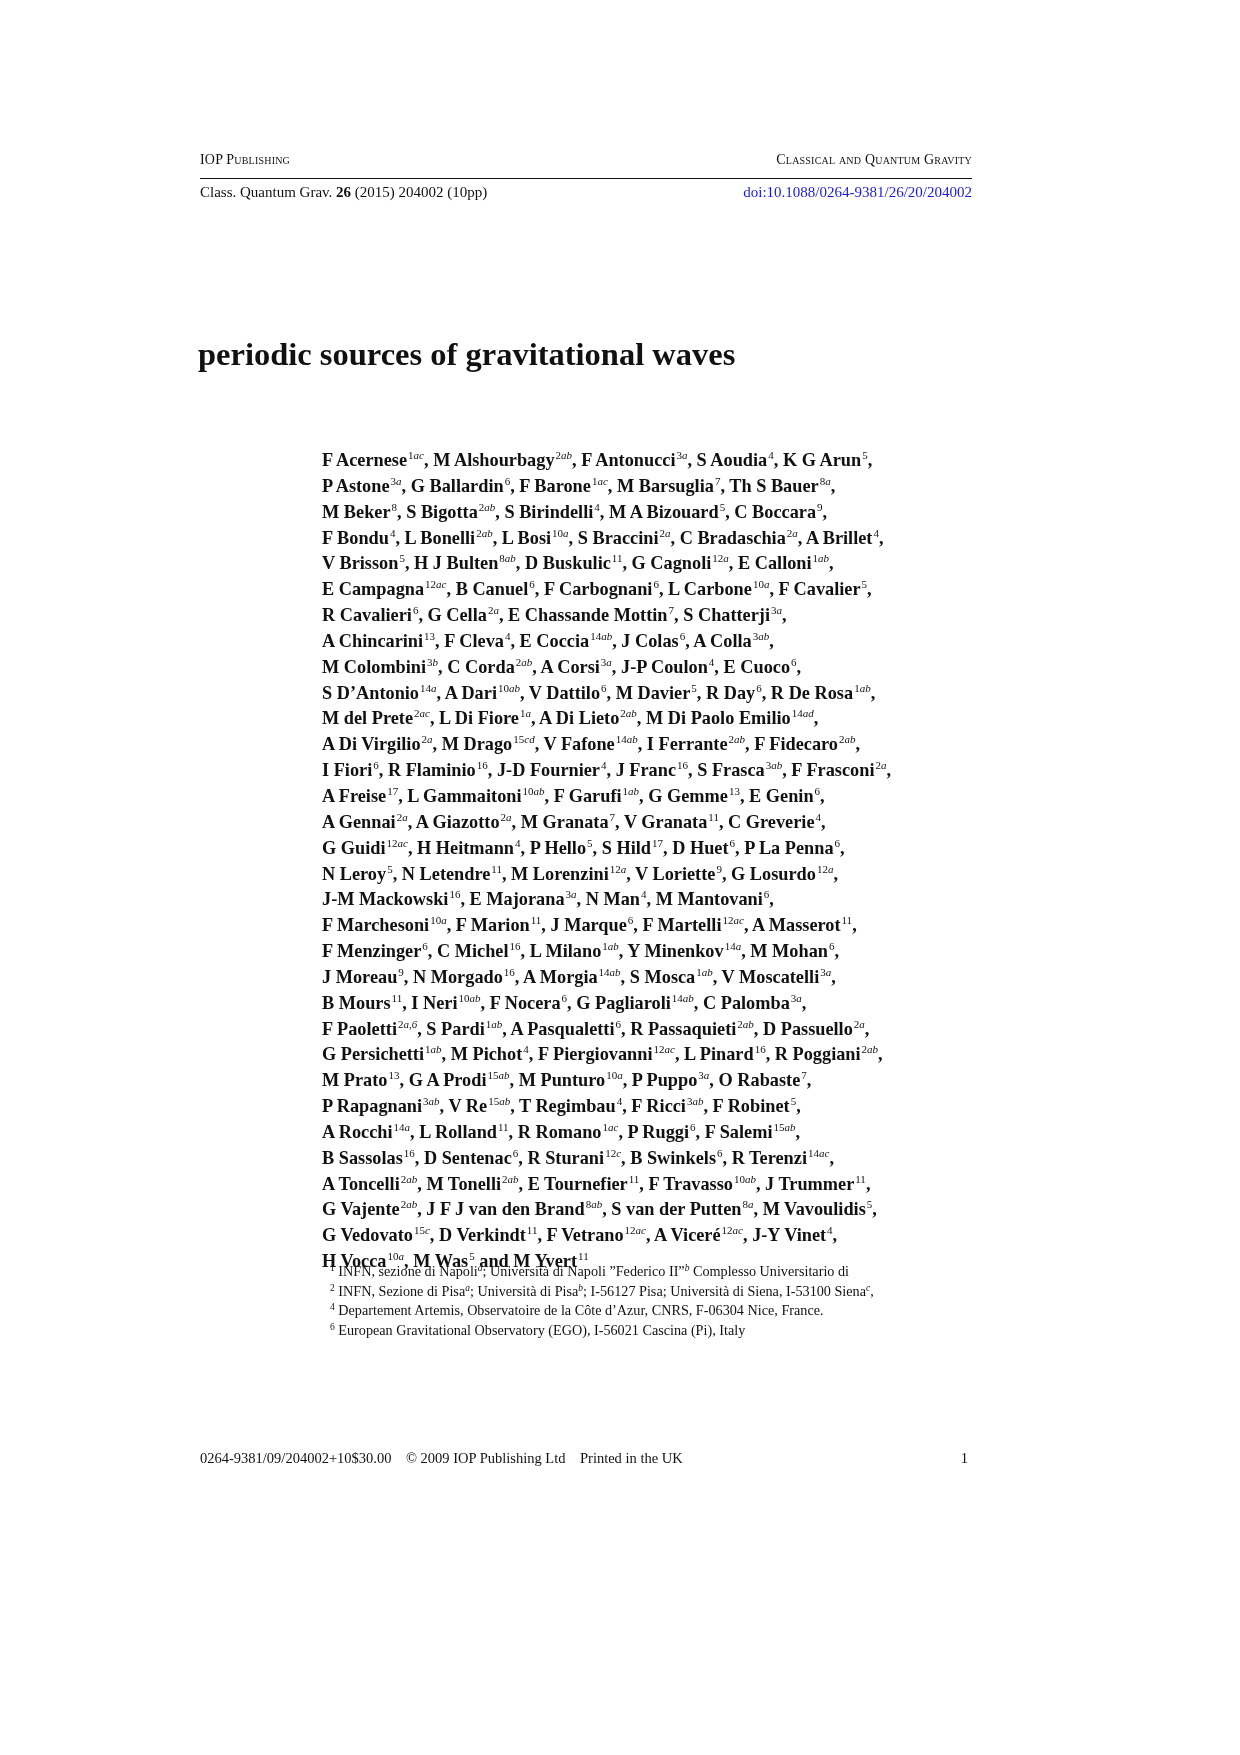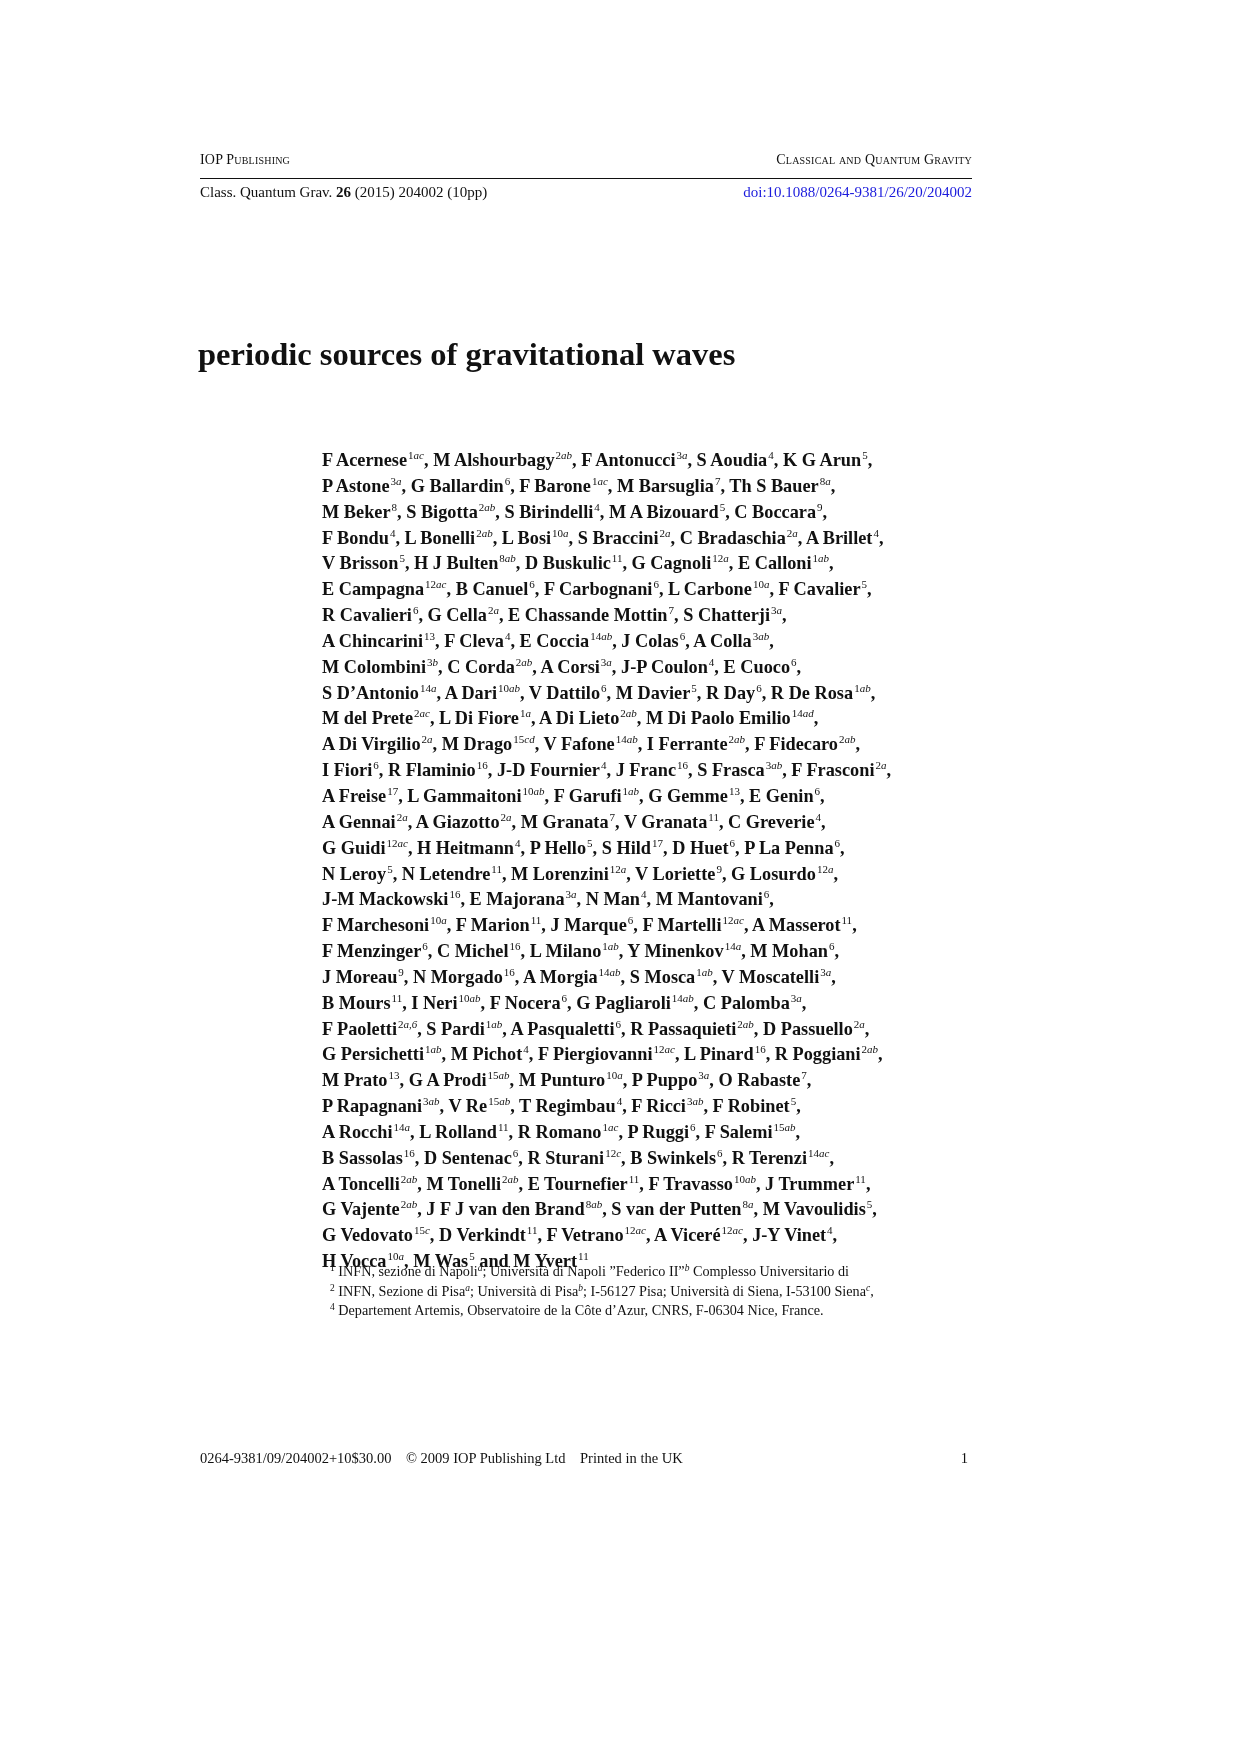--- a/index.html
+++ b/index.html
@@ -76,18 +76,19 @@
     <div class="line"><span>B Sassolas</span><sup><span style="font-style: normal;">16</span></sup>, <span>D Sentenac</span><sup><span style="font-style: normal;">6</span></sup>, <span>R Sturani</span><sup><span style="font-style: normal;">12</span><span>c</span></sup>, <span>B Swinkels</span><sup><span style="font-style: normal;">6</span></sup>, <span>R Terenzi</span><sup><span style="font-style: normal;">14</span><span>ac</span></sup>,</div>
     <div class="line"><span>A Toncelli</span><sup><span style="font-style: normal;">2</span><span>ab</span></sup>, <span>M Tonelli</span><sup><span style="font-style: normal;">2</span><span>ab</span></sup>, <span>E Tournefier</span><sup><span style="font-style: normal;">11</span></sup>, <span>F Travasso</span><sup><span style="font-style: normal;">10</span><span>ab</span></sup>, <span>J Trummer</span><sup><span style="font-style: normal;">11</span></sup>,</div>
     <div class="line"><span>G Vajente</span><sup><span style="font-style: normal;">2</span><span>ab</span></sup>, <span>J F J van den Brand</span><sup><span style="font-style: normal;">8</span><span>ab</span></sup>, <span>S van der Putten</span><sup><span style="font-style: normal;">8</span><span>a</span></sup>, <span>M Vavoulidis</span><sup><span style="font-style: normal;">5</span></sup>,</div>
     <div class="line"><span>G Vedovato</span><sup><span style="font-style: normal;">15</span><span>c</span></sup>, <span>D Verkindt</span><sup><span style="font-style: normal;">11</span></sup>, <span>F Vetrano</span><sup><span style="font-style: normal;">12</span><span>ac</span></sup>, <span>A Viceré</span><sup><span style="font-style: normal;">12</span><span>ac</span></sup>, <span>J-Y Vinet</span><sup><span style="font-style: normal;">4</span></sup>,</div>
     <div class="line"><span>H Vocca</span><sup><span style="font-style: normal;">10</span><span>a</span></sup>, <span>M Was</span><sup><span style="font-style: normal;">5</span></sup> and <span>M Yvert</span><sup><span style="font-style: normal;">11</span></sup></div>
   </div>
 <div class="abs affils" id="affils">
     <div class="line ind"><sup>1</sup> INFN, sezione di Napoli<sup class="i">a</sup>; Università di Napoli ”Federico II”<sup class="i">b</sup> Complesso Universitario di</div>
     <div class="line ind"><sup>2</sup> INFN, Sezione di Pisa<sup class="i">a</sup>; Università di Pisa<sup class="i">b</sup>; I-56127 Pisa; Università di Siena, I-53100 Siena<sup class="i">c</sup>,</div>
     <div class="line ind"><sup>4</sup> Departement Artemis, Observatoire de la Côte d’Azur, CNRS, F-06304 Nice, France.</div>
+    <div class="line ind"><sup>6</sup> European Gravitational Observatory (EGO), I-56021 Cascina (Pi), Italy</div>
   </div>
 
 <div class="abs footer">
   <span class="left"><span>0264-9381/09/204002+10$30.00</span>    <span>© 2009 IOP Publishing Ltd</span>    <span>Printed in the UK</span></span>
   <span class="pg">1</span>
 </div>
 
 </body></html>

